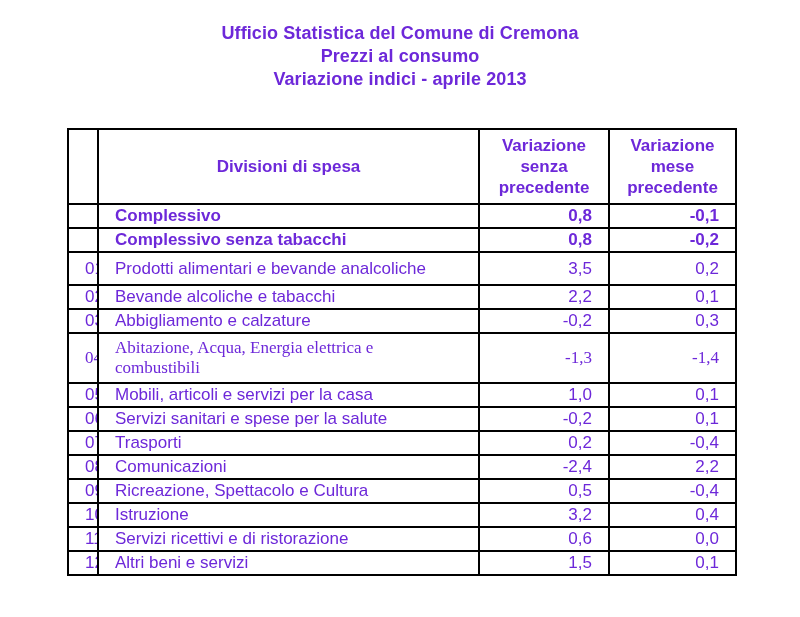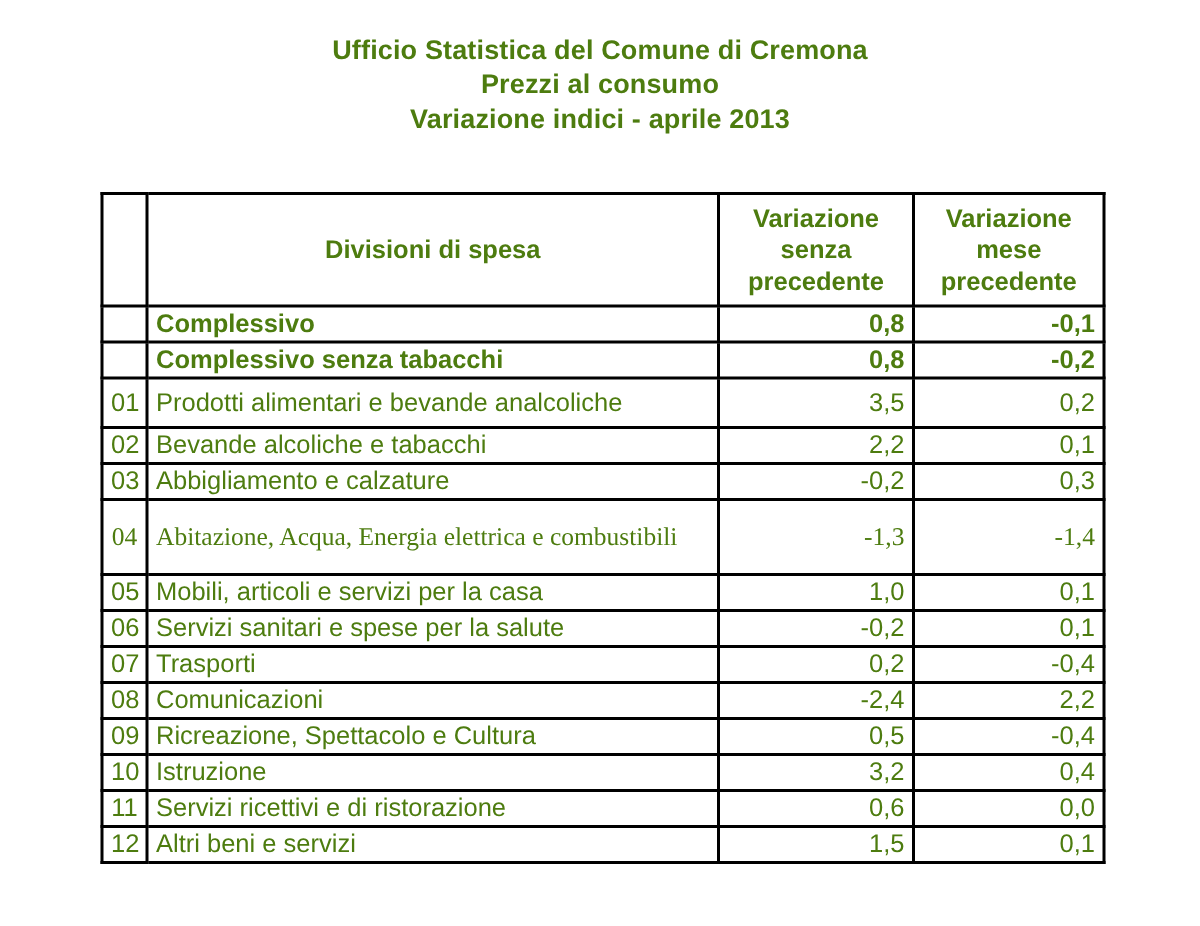--- a/index.html
+++ b/index.html
@@ -6,21 +6,21 @@
     margin: 0;
     padding: 0;
     background: #ffffff;
   }
   .page {
     position: relative;
     width: 800px;
     height: 617px;
     background: #ffffff;
     font-family: "Liberation Sans", sans-serif;
-    color: #4d7c0f;
+    color: #6d28d9;
     overflow: hidden;
   }
   .title-block {
     position: absolute;
     top: 22px;
     left: 0;
     width: 800px;
     text-align: center;
     font-size: 18px;
     font-weight: bold;
@@ -33,21 +33,21 @@
     top: 128px;
     width: 668px;
     border-collapse: collapse;
     table-layout: fixed;
     border: 2px solid #000;
   }
   table.idx td {
     border: 2px solid #000;
     font-size: 17px;
     vertical-align: middle;
-    padding: 1px 5px;
+    padding: 1px 16px;
     overflow: hidden;
   }
   col.c-code  { width: 30px; }
   col.c-desc  { width: 381px; }
   col.c-yoy   { width: 130px; }
   col.c-mom   { width: 127px; }
 
   tr.r-head { height: 75px; }
   tr.r-sum  { height: 23px; }
   tr.r-tall { height: 33px; }

